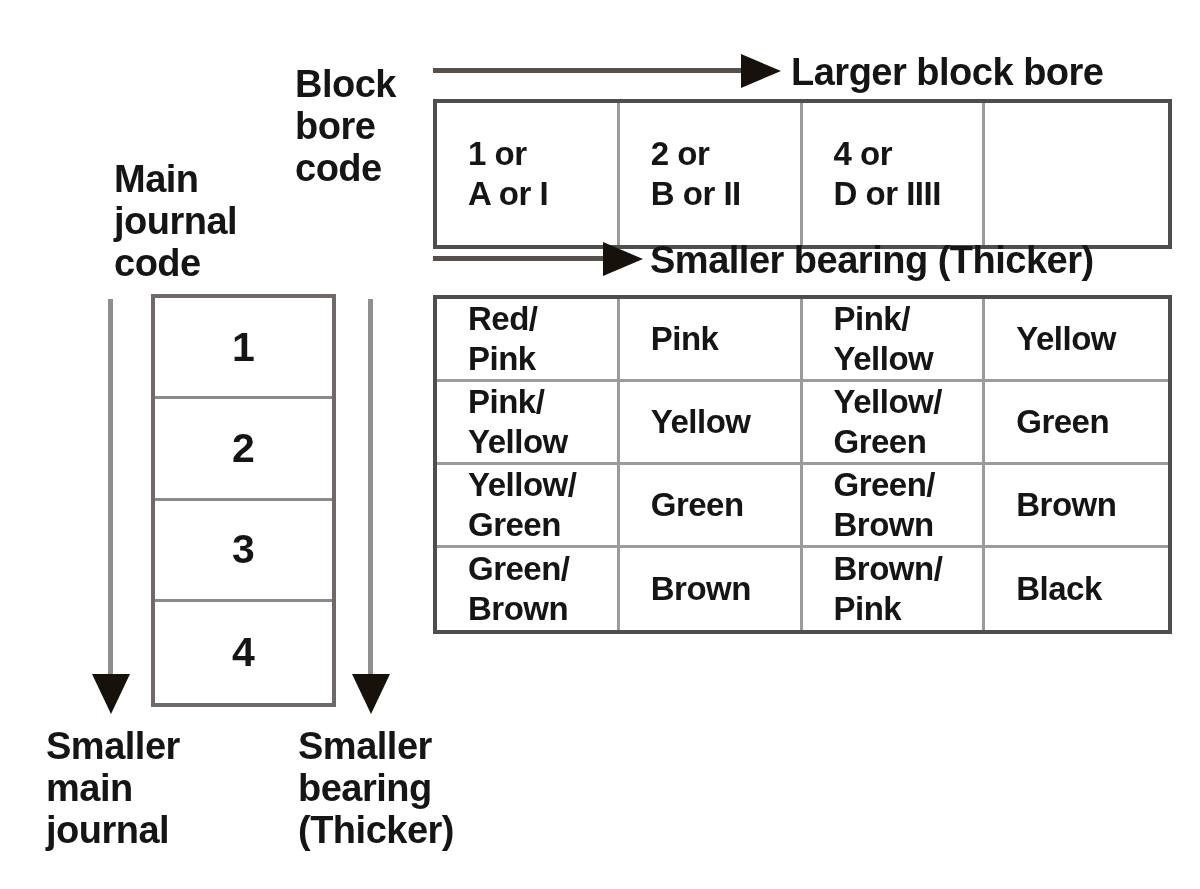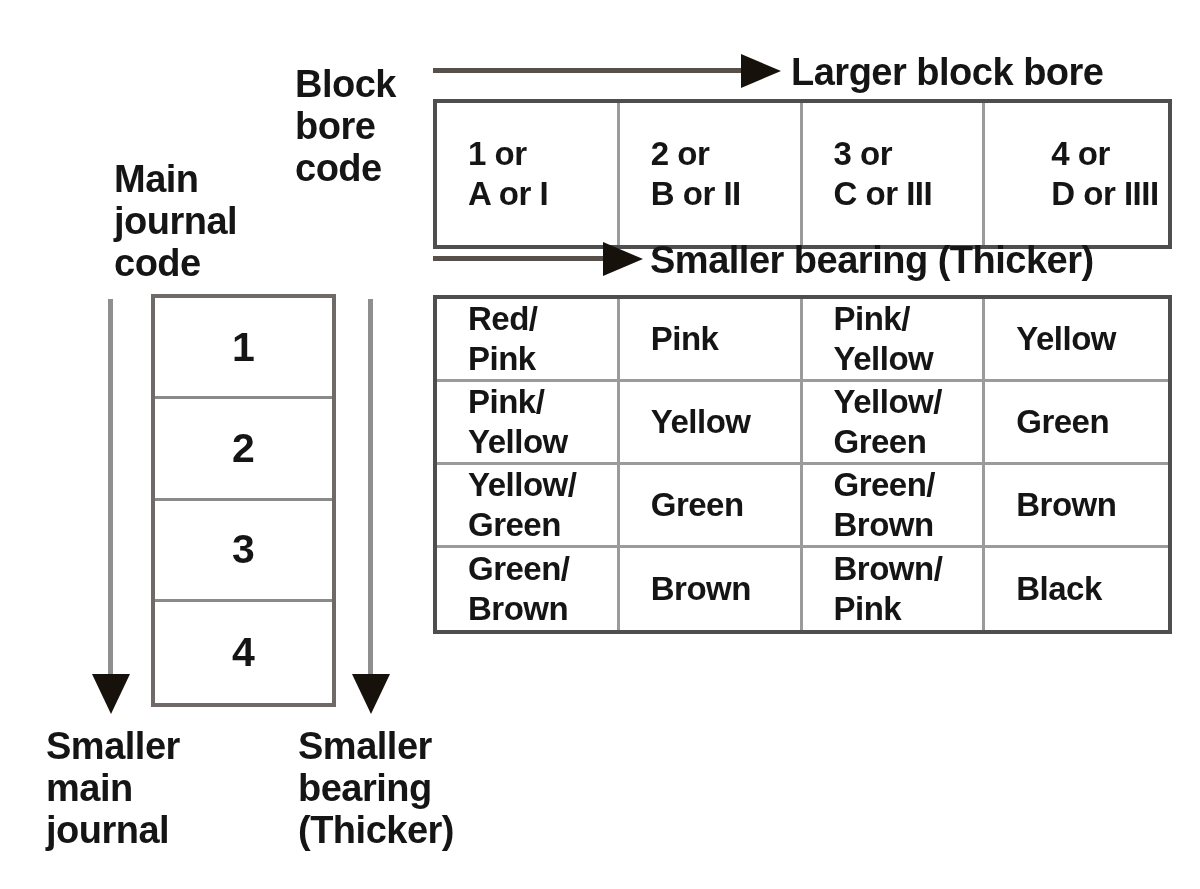--- a/index.html
+++ b/index.html
@@ -101,22 +101,20 @@
     <div class="h-line" style="left:433px; top:68px; width:310px;"></div>
     <div class="h-head" style="left:741px; top:54px;"></div>
   </div>
   <div class="lbl" style="left:791px; top:51px;">Larger block bore</div>
 
   <div class="tbl tbl-header">
     <div class="cell">1 or
 A or I</div>
     <div class="cell">2 or
 B or II</div>
-    <div class="cell">3 or
-C or III</div>
     <div class="cell">4 or
 D or IIII</div>
   </div>
 
   <div>
     <div class="h-line" style="left:433px; top:256px; width:172px;"></div>
     <div class="h-head" style="left:603px; top:242px;"></div>
   </div>
   <div class="lbl" style="left:650px; top:239px;">Smaller bearing (Thicker)</div>
 

